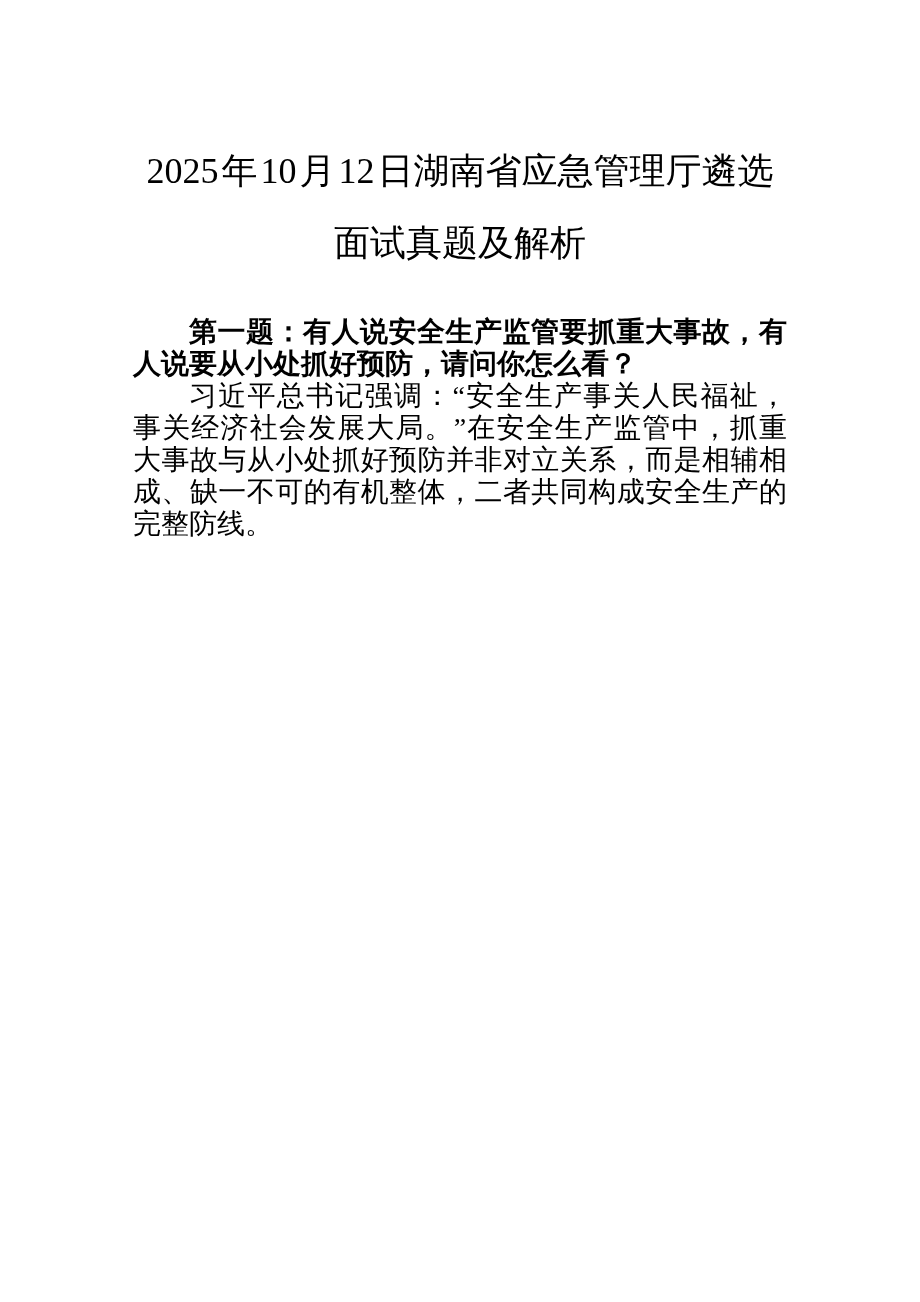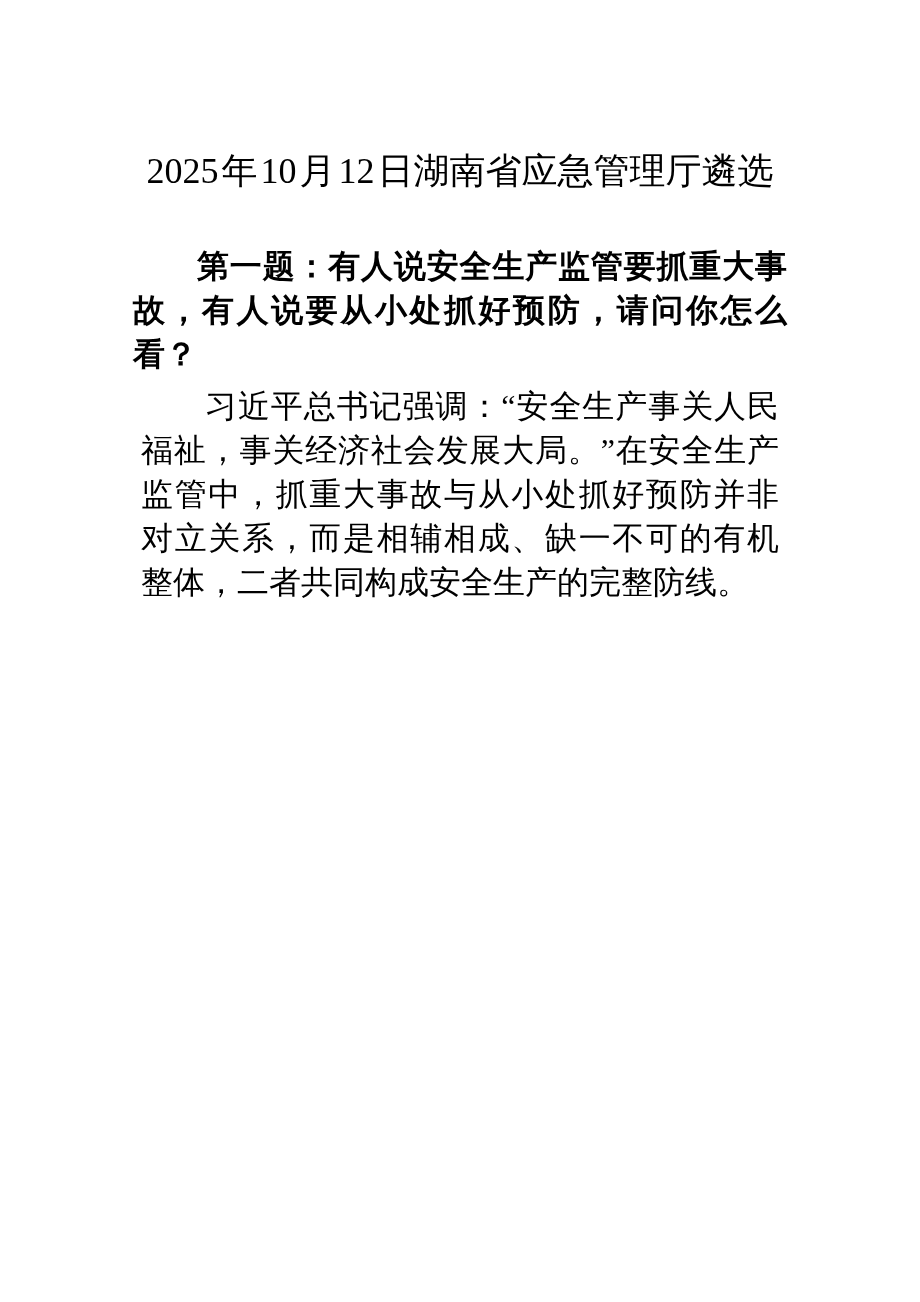--- a/index.html
+++ b/index.html
@@ -24,42 +24,43 @@
     line-height: 72px;
     font-weight: 400;
     text-align: center;
     margin-bottom: 37px;
   }
   .doc-title .title-line {
     white-space: nowrap;
     word-spacing: -6px;
   }
   .doc-body {
-    font-size: 32px;
-    line-height: 44px;
+    font-size: 28px;
+    line-height: 32px;
     text-align: justify;
   }
   .question-heading {
     margin: 0;
     font-family: "Liberation Sans", "DejaVu Sans", sans-serif;
     font-weight: 700;
     text-indent: 2em;
   }
   p.para {
-    margin: 8px;
+    margin: 0;
     text-indent: 2em;
   }
 </style>
 </head>
 <body>
 
 <div class="page">
 
   <div class="doc-title">
     <div class="title-line">2025 年 10 月 12 日湖南省应急管理厅遴选</div>
+    <div class="title-line">面试真题及解析</div>
   </div>
 
   <div class="doc-body">
     <p class="question-heading">第一题：有人说安全生产监管要抓重大事故，有人说要从小处抓好预防，请问你怎么看？</p>
     <p class="para">习近平总书记强调：“安全生产事关人民福祉，事关经济社会发展大局。”在安全生产监管中，抓重大事故与从小处抓好预防并非对立关系，而是相辅相成、缺一不可的有机整体，二者共同构成安全生产的完整防线。</p>
   </div>
 
 </div>
 
 </body></html>

